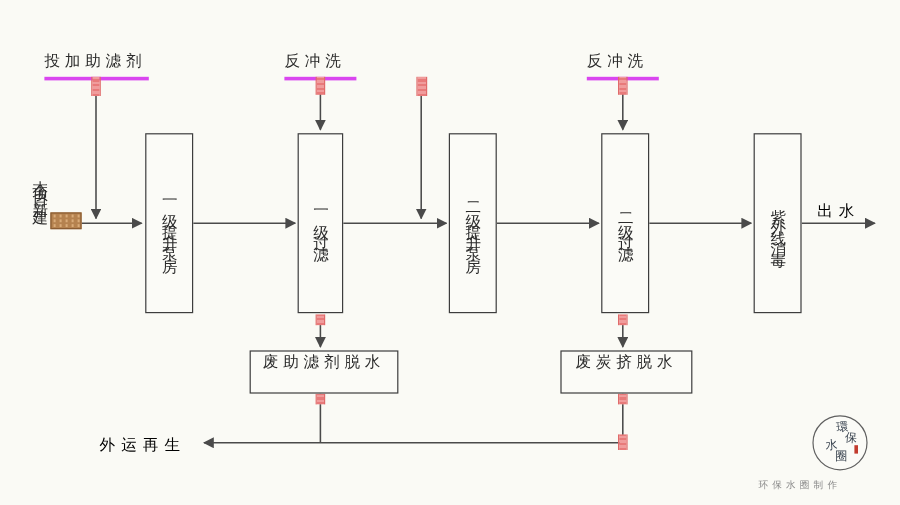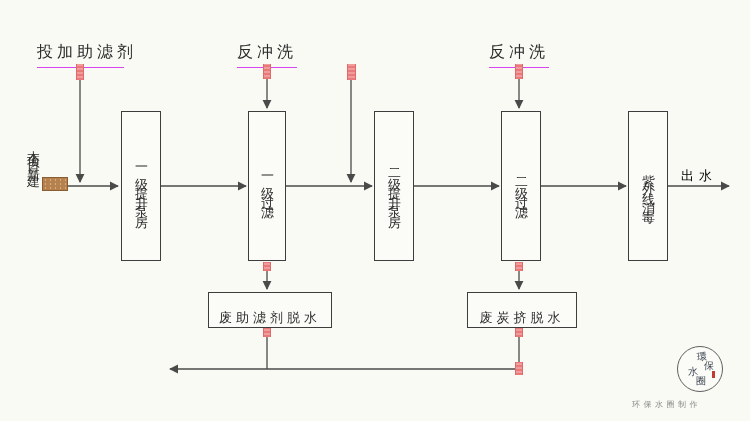--- a/index.html
+++ b/index.html
@@ -11,25 +11,25 @@
     overflow: hidden;
     color: #2b2b2b;
   }
   .stage { position: absolute; inset: 0; width: 750px; height: 421px; }
 
   svg.connectors { position: absolute; left: 0; top: 0; width: 750px; height: 421px; }
   svg.connectors line { stroke: #4a4a4a; stroke-width: 1.3; }
 
   .top-label {
     position: absolute;
-    font-size: 16px;
+    font-size: 13px;
     letter-spacing: 4px;
-    text-align: right;
-    color: #2b2b2b;
-    border-bottom: 1px solid #d946ef;
+    text-align: left;
+    color: #2b2b2b;
+    border-bottom: 3px solid #d946ef;
     padding-bottom: 4px;
     white-space: nowrap;
   }
 
   .red-tick {
     position: absolute;
     background: repeating-linear-gradient(0deg, #e87a7a 0 2px, #f09c9c 2px 4px);
     border-left: 1px solid #e06a6a;
     border-right: 1px solid #e06a6a;
   }
@@ -48,21 +48,21 @@
     font-size: 13px;
     letter-spacing: 9px;
     color: #2b2b2b;
   }
 
   .waste-box {
     position: absolute;
     border: 1.5px solid #3d3d3d;
     background: #fbfbf7;
     display: flex;
-    align-items: flex-end;
+    align-items: flex-start;
     justify-content: center;
     font-size: 13px;
     letter-spacing: 4px;
     white-space: nowrap;
   }
 
   .side-vlabel {
     position: absolute;
     writing-mode: vertical-lr;
     text-orientation: upright;
@@ -190,20 +190,21 @@
 
   <div class="plain-label" style="left:681px; top:167px;">出水</div>
 
   <div class="waste-box" style="left:208px; top:292px; width:124px; height:36px;">
     <span>废助滤剂脱水</span>
   </div>
   <div class="waste-box" style="left:467px; top:292px; width:110px; height:36px;">
     <span>废炭挤脱水</span>
   </div>
 
+  <div class="plain-label" style="left:83px; top:362px;">外运再生</div>
 
   <div class="logo-circle">
     <span class="logo-char c0">環</span>
     <span class="logo-char c1">保</span>
     <span class="logo-char c2">水</span>
     <span class="logo-char c3">圈</span>
     <span class="logo-seal"></span>
   </div>
   <div class="logo-caption">环保水圈制作</div>
 

